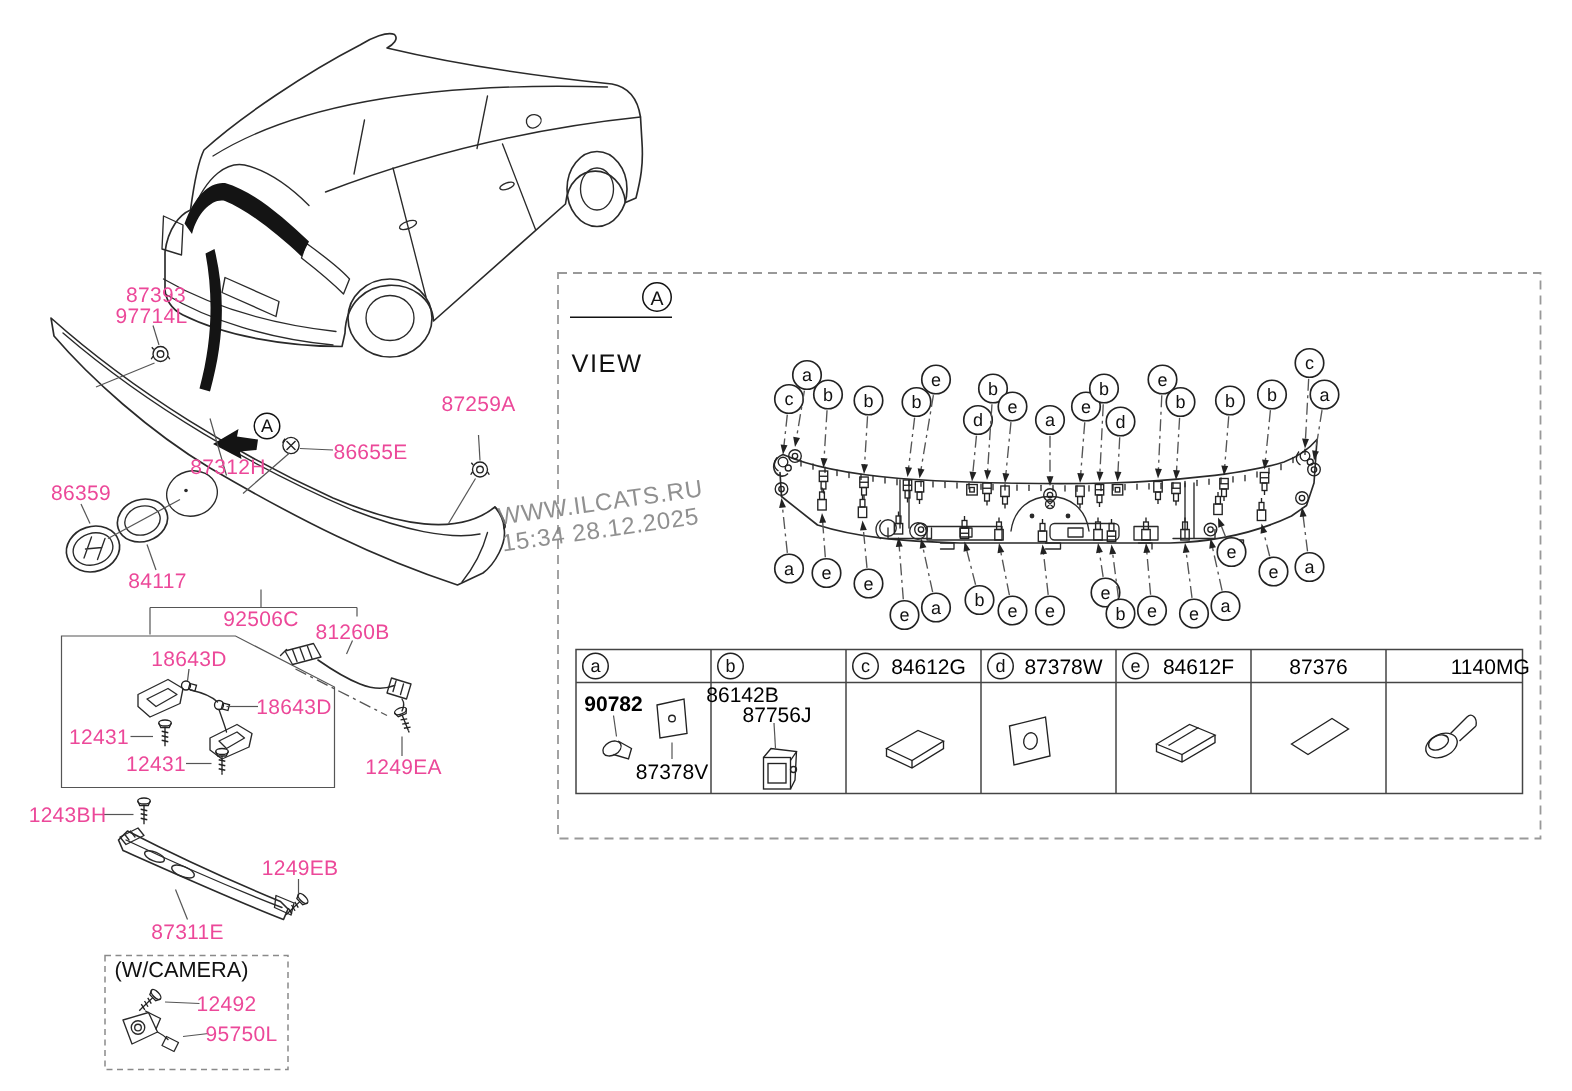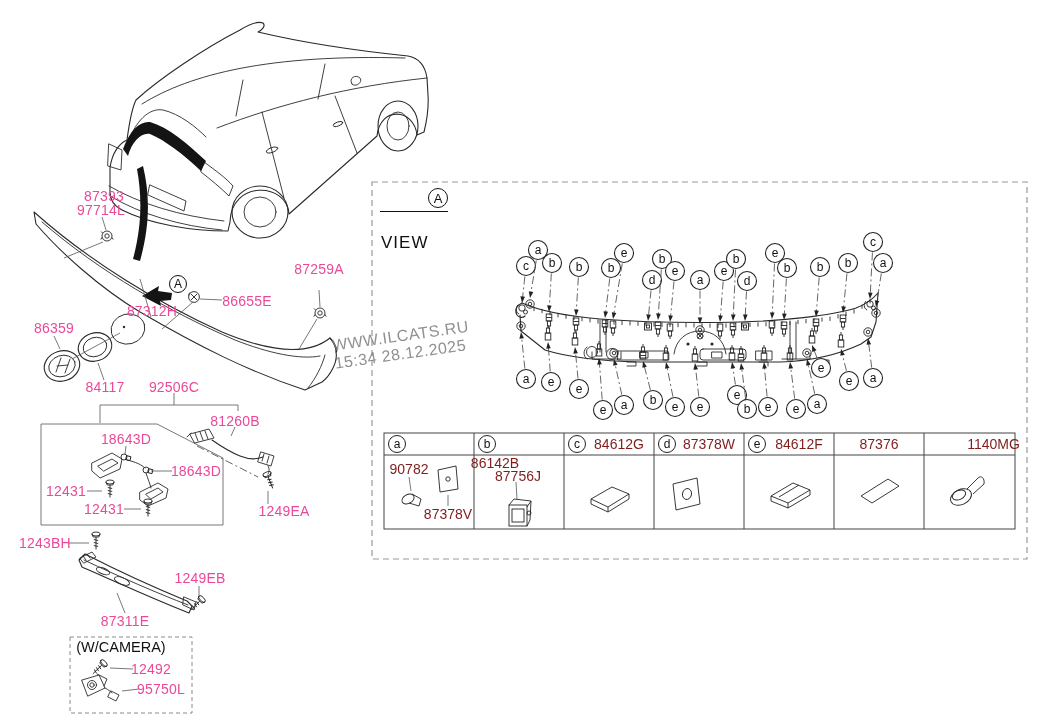--- a/index.html
+++ b/index.html
@@ -26,21 +26,21 @@
                 font:13px "Liberation Sans",sans-serif;color:#111;background:transparent;box-sizing:border-box;}
   .badge-small{width:18px;height:18px;font:12px "Liberation Sans",sans-serif;border-width:1.3px;}
   .view-underline{position:absolute;height:0;border-top:1.5px solid #111;}
   .watermark{position:absolute;transform:rotate(-8deg);transform-origin:left top;
              font:16px "Liberation Sans",sans-serif;color:rgba(125,125,125,.85);
              letter-spacing:.5px;line-height:18px;white-space:nowrap;}
   .tbl-letter{position:absolute;width:18px;height:18px;border:1.3px solid #222;border-radius:50%;
               display:flex;align-items:center;justify-content:center;transform:translate(-50%,-50%);
               font:12px "Liberation Sans",sans-serif;color:#111;background:#fff;box-sizing:border-box;}
   .tbl-part{position:absolute;transform:translate(-50%,-50%);font:14px "Liberation Sans",sans-serif;
-            color:#7f1d1d;white-space:nowrap;}
+            color:#000000;white-space:nowrap;}
 </style>
 </head>
 <body>
 
 <div id="stage">
 
 <svg id="art" width="1048" height="727" viewBox="0 0 1048 727">
 
   <defs>
     <g id="screwV">
@@ -739,36 +739,36 @@
 </div>
 
 <div id="labels">
       <div class="part-label" style="left: 104px; top: 196px;">87393</div>
       <div class="part-label" style="left: 101px; top: 210px; text-align: center;">97714L</div>
       <div class="part-label" style="left: 152px; top: 272px; margin-top: 39px;">87312H</div>
       <div class="part-label" style="left: 247px; top: 301px;">86655E</div>
       <div class="part-label" style="left: 319px; top: 269px;">87259A</div>
       <div class="part-label" style="left: 54px; top: 328px;">86359</div>
       <div class="part-label" style="left: 105px; top: 387px;">84117</div>
-      <div class="part-label" style="left: 174px; top: 387px;">92506C</div>
+      <div class="part-label" style="left: 174px; top: 412px;">92506C</div>
       <div class="part-label" style="left: 235px; top: 421px; text-align: right;">81260B</div>
       <div class="part-label" style="left: 126px; top: 439px;">18643D</div>
       <div class="part-label" style="left: 196px; top: 471px;">18643D</div>
       <div class="part-label" style="left: 66px; top: 491px;">12431</div>
       <div class="part-label" style="left: 104px; top: 509px;">12431</div>
-      <div class="part-label" style="left: 269px; top: 511px; margin-left: 15px;">1249EA</div>
+      <div class="part-label" style="left: 269px; top: 511px;">1249EA</div>
       <div class="part-label" style="left: 45px; top: 543px;">1243BH</div>
       <div class="part-label" style="left: 200px; top: 578px;">1249EB</div>
       <div class="part-label" style="left: 125px; top: 621px;">87311E</div>
       <div class="part-label" style="left: 151px; top: 669px;">12492</div>
       <div class="part-label" style="left: 161px; top: 689px;">95750L</div>
     </div>
 <div id="table-text">
       <div class="tbl-letter" style="left: 397px; top: 444px;">a</div>
-      <div class="tbl-part" style="left: 409px; top: 469px;">90782</div>
+      <div class="tbl-part" style="left: 409px; top: 469px; font-weight: bold;">90782</div>
       <div class="tbl-part" style="left: 448px; top: 514px;">87378V</div>
       <div class="tbl-letter" style="left: 487px; top: 444px;">b</div>
       <div class="tbl-part" style="left: 495px; top: 463px;">86142B</div>
       <div class="tbl-part" style="left: 518px; top: 476px;">87756J</div>
       <div class="tbl-letter" style="left: 577px; top: 444px;">c</div>
       <div class="tbl-part" style="left: 619px; top: 444px;">84612G</div>
       <div class="tbl-letter" style="left: 667px; top: 444px;">d</div>
       <div class="tbl-part" style="left: 709px; top: 444px;">87378W</div>
       <div class="tbl-letter" style="left: 757px; top: 444px;">e</div>
       <div class="tbl-part" style="left: 799px; top: 444px;">84612F</div>

